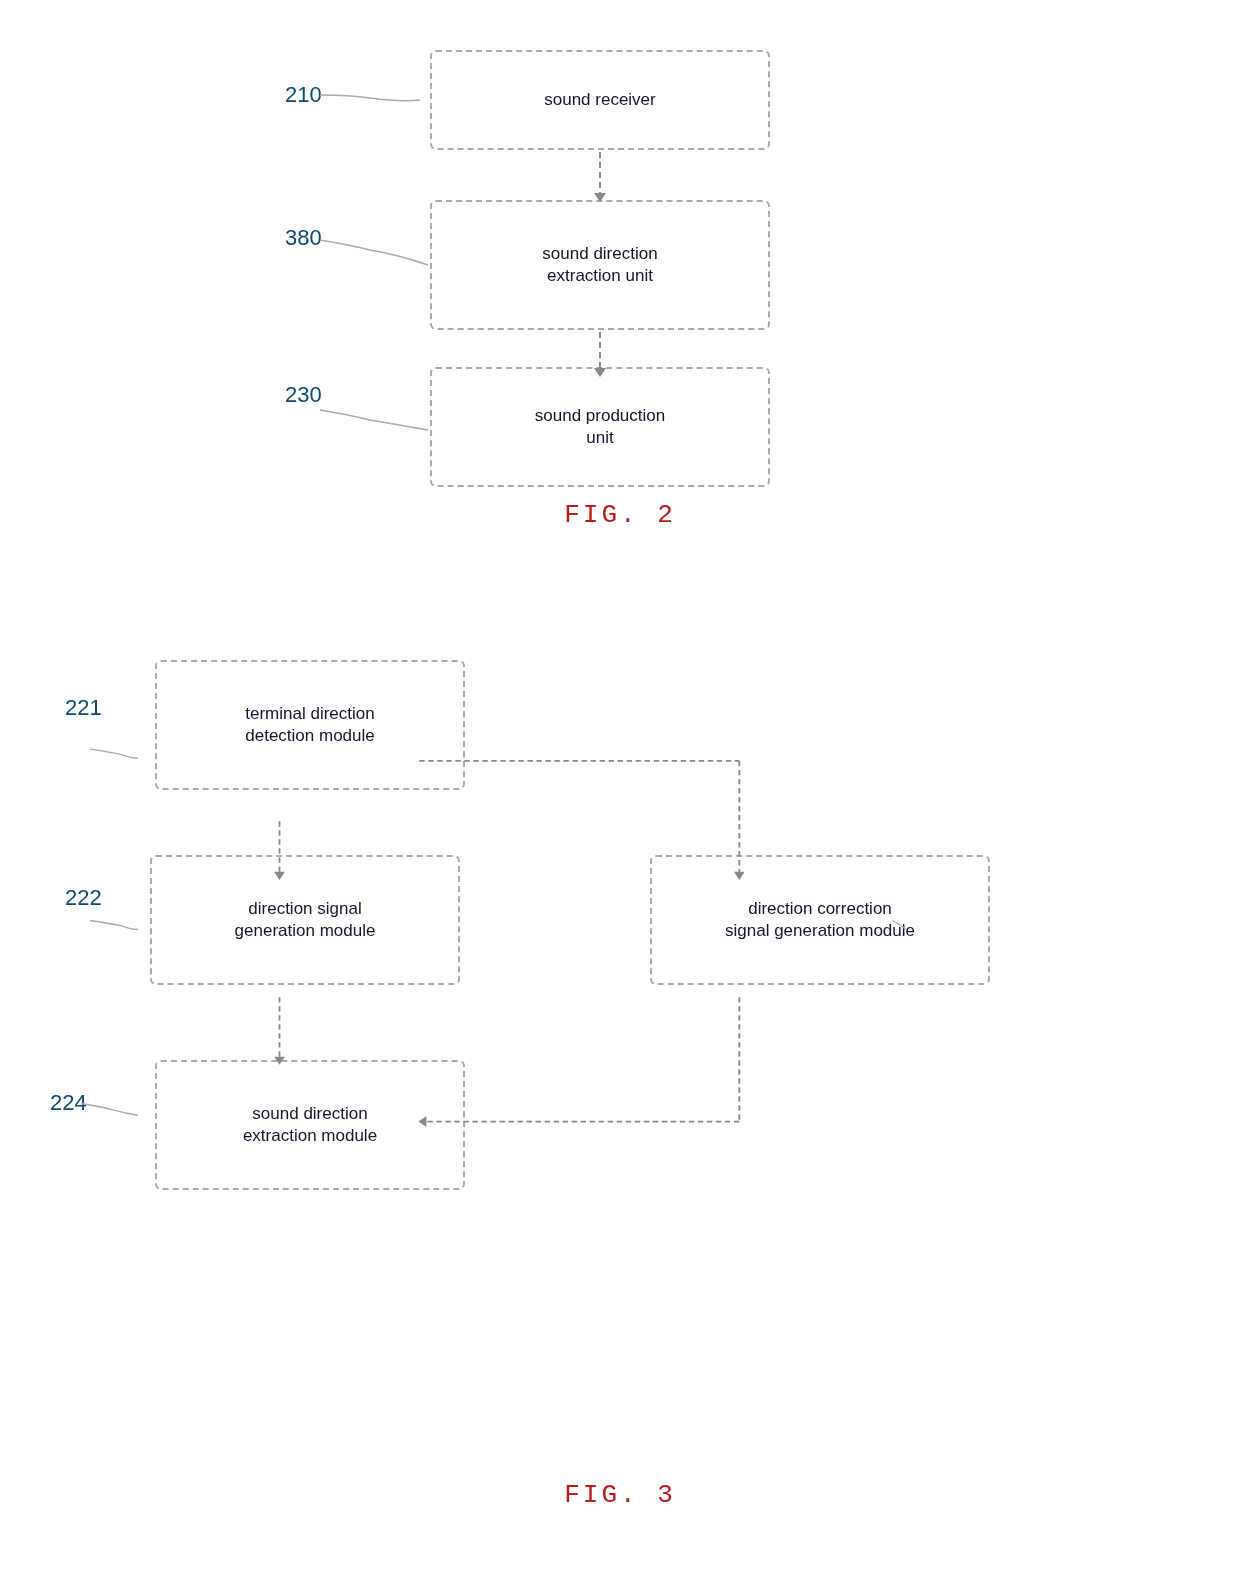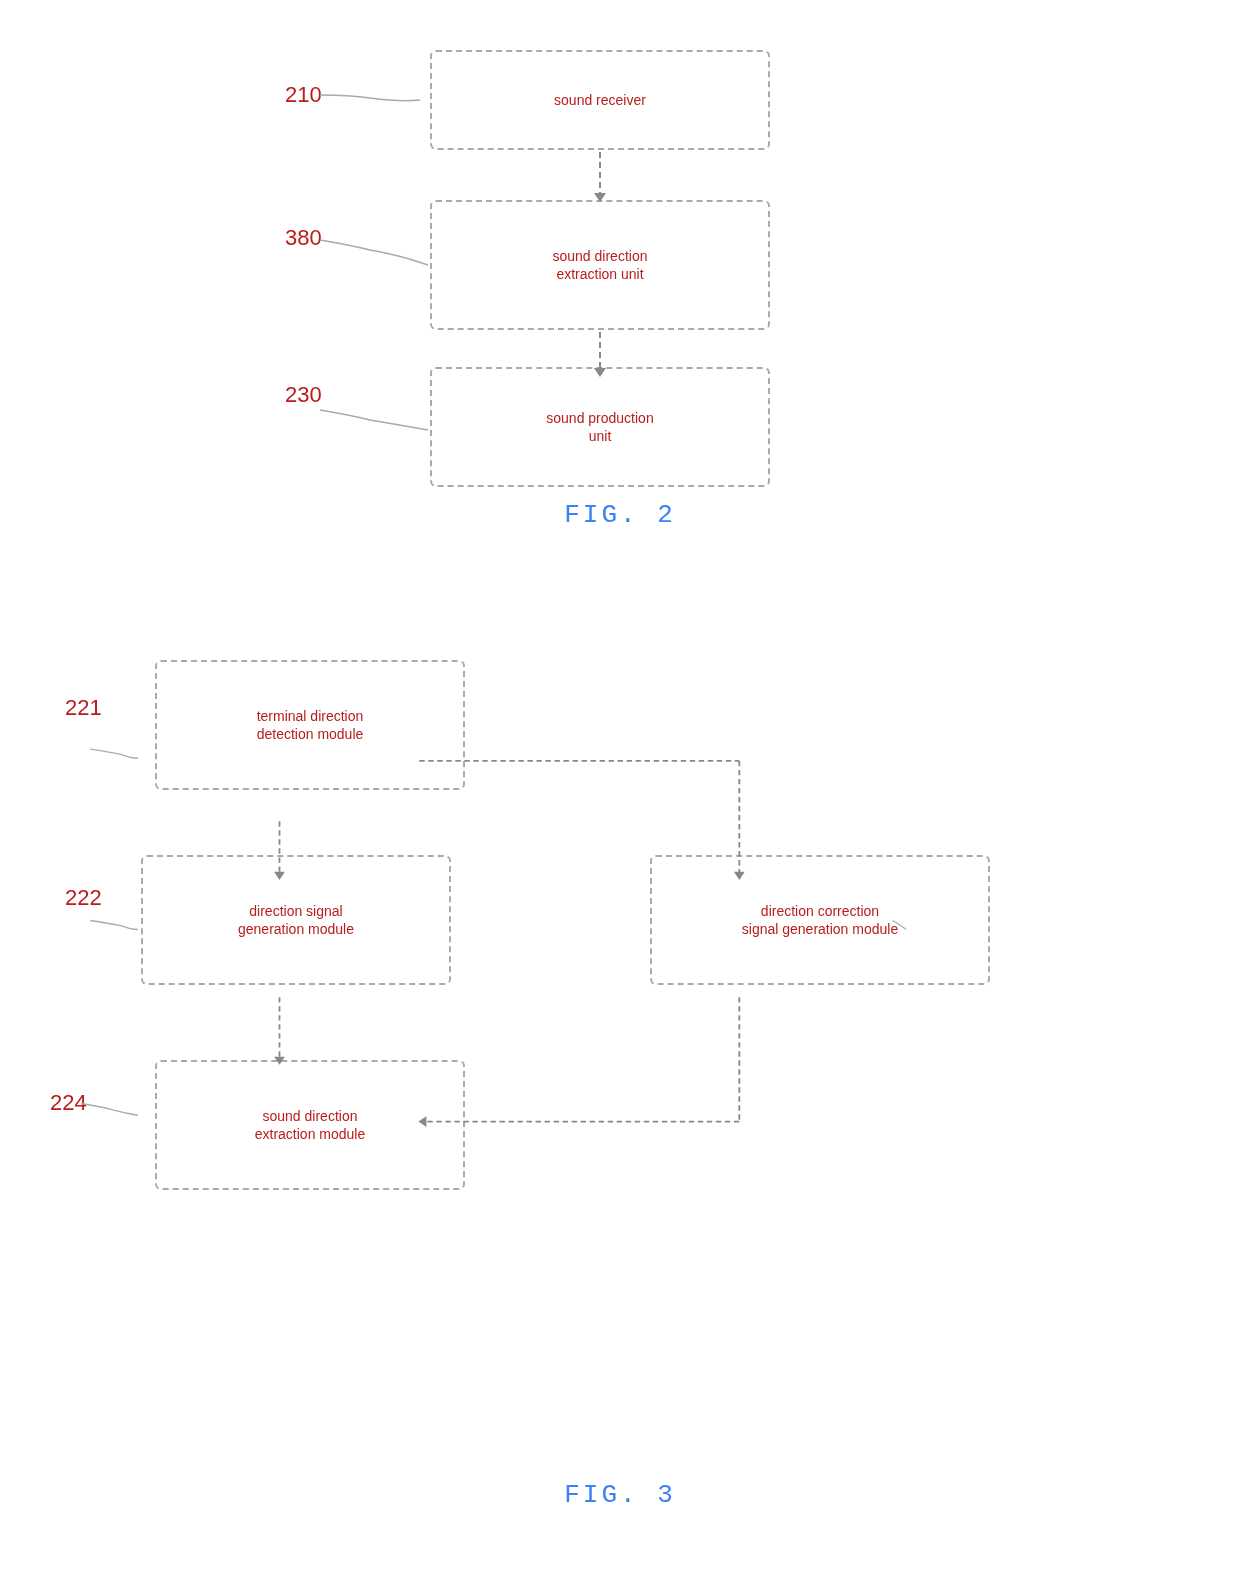--- a/index.html
+++ b/index.html
@@ -31,51 +31,51 @@
 
     .box {
       position: absolute;
       border: 2px solid #aaa;
       border-radius: 6px;
       background: #fff;
       display: flex;
       align-items: center;
       justify-content: center;
       text-align: center;
-      font-size: 14px;
-      color: #b91c1c;
+      font-size: 17px;
+      color: #0f172a;
       line-height: 1.3;
     }
 
     .box-dashed {
       border: 2px dashed #aaa;
     }
 
     .label-num {
       position: absolute;
       font-size: 22px;
-      color: #b91c1c;
+      color: #0c4a6e;
       font-family: Arial, sans-serif;
     }
 
     
     .svg-overlay {
       position: absolute;
       top: 0;
       left: 0;
       width: 100%;
       height: 100%;
       pointer-events: none;
     }
 
     .fig-caption {
       position: absolute;
       font-size: 26px;
       font-family: 'Courier New', monospace;
-      color: #3b82f6;
+      color: #b91c1c;
       letter-spacing: 3px;
       text-align: center;
     }
 
     
     .fig3-area {
       position: absolute;
       top: 640px;
       left: 0;
       width: 1118px;
@@ -123,21 +123,21 @@
   </div>
 
   <div class="fig3-area">
 
     <span class="label-num" style="left:65px; top:55px;">221</span>
     <div class="box box-dashed" style="left:155px; top:20px; width:310px; height:130px;">
       <span>terminal direction<br>detection module</span>
     </div>
 
     <span class="label-num" style="left:65px; top:245px;">222</span>
-    <div class="box box-dashed" style="left:141px; top:215px; width:310px; height:130px;">
+    <div class="box box-dashed" style="left:150px; top:215px; width:310px; height:130px;">
       <span>direction signal<br>generation module</span>
     </div>
 
     <span class="label-num" style="left:930px; top:245px;">223</span>
     <div class="box box-dashed" style="left:650px; top:215px; width:340px; height:130px;">
       <span>direction correction<br>signal generation module</span>
     </div>
 
     <span class="label-num" style="left:50px; top:450px;">224</span>
     <div class="box box-dashed" style="left:155px; top:420px; width:310px; height:130px;">

